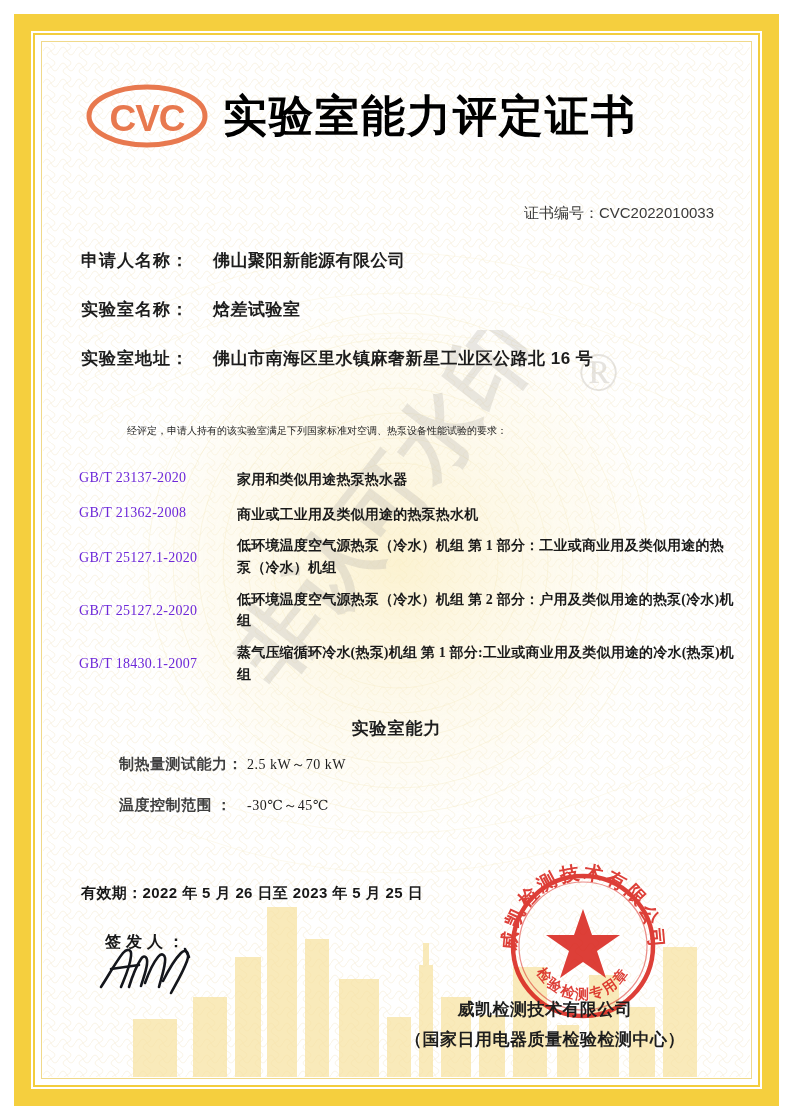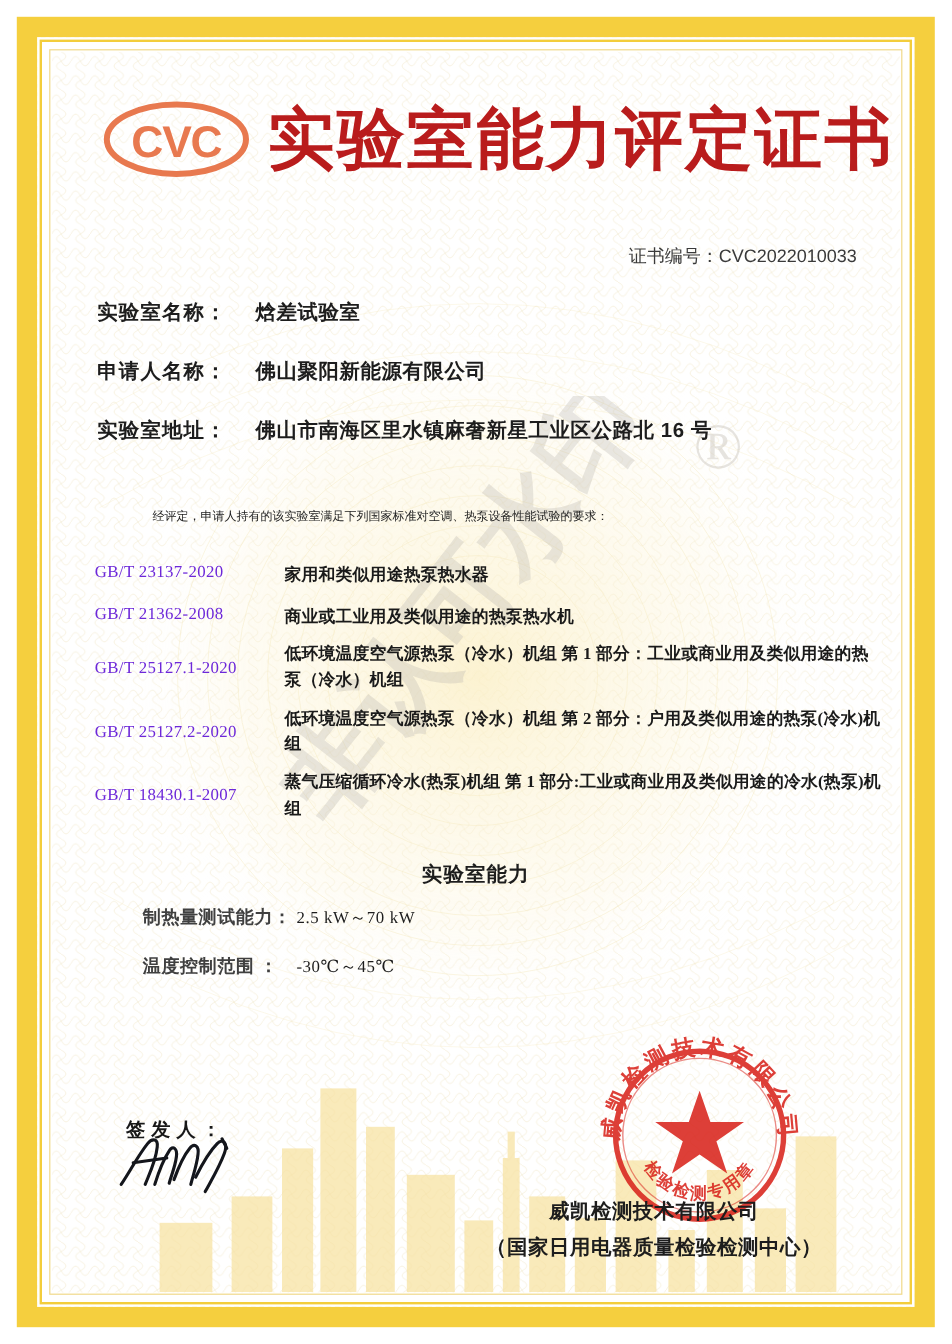--- a/index.html
+++ b/index.html
@@ -59,21 +59,21 @@
   .content{
     position:absolute;left:43px;top:43px;right:43px;bottom:43px;
     z-index:5;
   }
   .header{
     position:absolute;left:42px;top:40px;display:flex;align-items:center;gap:14px;
   }
   .cvc-logo{width:124px;height:66px;flex:none;}
   .cert-title{
     font-family:"Liberation Sans","DejaVu Sans",sans-serif;
-    font-size:56px;font-weight:bold;color:#b91c1c;
+    font-size:44px;font-weight:bold;color:#000000;
     letter-spacing:2px;line-height:1;white-space:nowrap;
   }
   .cert-no{
     position:absolute;right:36px;top:161px;
     font-family:"Liberation Sans","DejaVu Sans",sans-serif;
     font-size:15px;color:#3a3a3a;white-space:nowrap;
   }
   .fields{position:absolute;left:38px;top:206px;width:640px;}
   .field-row{display:flex;align-items:baseline;margin-bottom:26px;}
   .field-label{
@@ -231,26 +231,26 @@
       </svg>
       <div class="cert-title">实验室能力评定证书</div>
     </div>
 
     <div class="cert-no">
       <span>证书编号：</span><span>CVC2022010033</span>
     </div>
 
     <div class="fields">
       <div class="field-row">
+        <div class="field-label">申请人名称：</div>
+        <div class="field-value">佛山聚阳新能源有限公司</div>
+      </div>
+      <div class="field-row">
         <div class="field-label">实验室名称：</div>
         <div class="field-value">焓差试验室</div>
-      </div>
-      <div class="field-row">
-        <div class="field-label">申请人名称：</div>
-        <div class="field-value">佛山聚阳新能源有限公司</div>
       </div>
       <div class="field-row">
         <div class="field-label">实验室地址：</div>
         <div class="field-value">佛山市南海区里水镇麻奢新星工业区公路北 16 号</div>
       </div>
     </div>
 
     <div class="statement">经评定，申请人持有的该实验室满足下列国家标准对空调、热泵设备性能试验的要求：</div>
 
     <div class="std-table">
@@ -281,20 +281,21 @@
       <div class="cap-row">
         <div class="cap-label">制热量测试能力：</div>
         <div class="cap-value">2.5 kW～70 kW</div>
       </div>
       <div class="cap-row">
         <div class="cap-label">温度控制范围 ：</div>
         <div class="cap-value">-30℃～45℃</div>
       </div>
     </div>
 
+    <div class="validity">有效期：2022 年 5 月 26 日至 2023 年 5 月 25 日</div>
 
     <div class="signer">
       <div class="signer-label">签发人：</div>
       <svg class="signature" viewBox="0 0 120 58" xmlns="http://www.w3.org/2000/svg">
         <g fill="none" stroke="#14161c" stroke-width="2.6" stroke-linecap="round" stroke-linejoin="round">
           <path d="M8 46 C16 34 22 22 30 12 C34 7 39 8 38 15 C37 26 32 36 28 46"></path>
           <path d="M18 28 L46 24"></path>
           <path d="M36 46 C40 33 44 24 48 18 C51 13 55 16 54 23 C53 31 50 38 48 45"></path>
           <path d="M52 42 C56 31 60 22 65 16 C69 11 73 14 72 21 C71 30 68 38 66 46"></path>
           <path d="M70 40 C76 28 82 18 88 12 C93 7 97 12 94 20 C90 31 84 41 78 52"></path>

